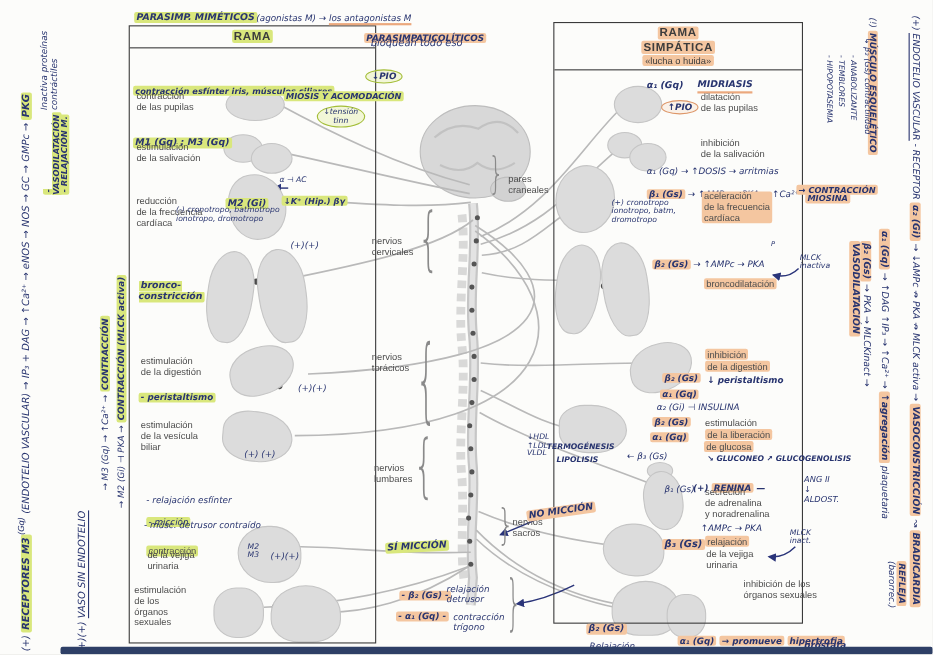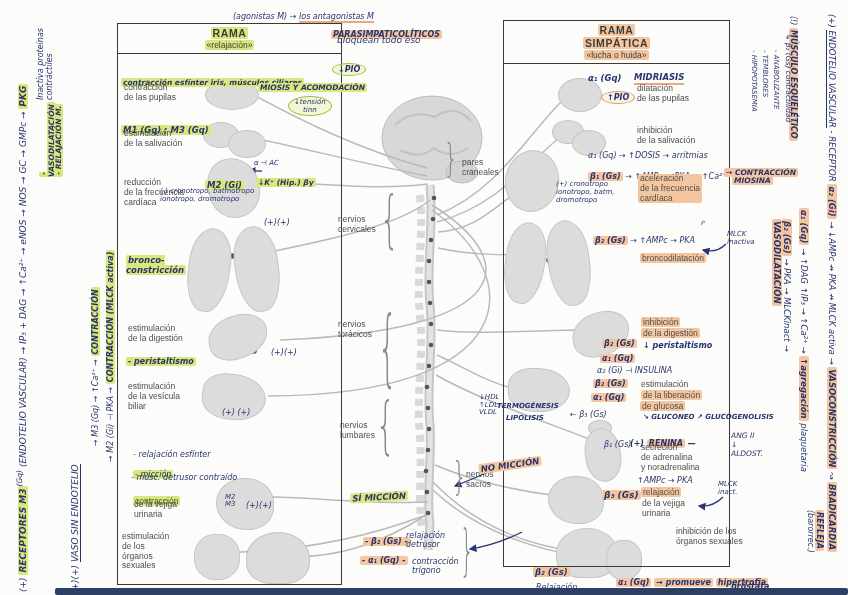--- a/index.html
+++ b/index.html
@@ -148,31 +148,32 @@
   <div class="org" style="left:508px;top:368px;width:60px;height:42px;border-radius:40% 55% 50% 45%;"></div>
   <div class="org" style="left:588px;top:420px;width:22px;height:14px;border-radius:50%;"></div>
   <div class="org" style="left:585px;top:428px;width:34px;height:52px;border-radius:50%/45%;transform:rotate(-8deg);"></div>
   <div class="org" style="left:548px;top:476px;width:54px;height:46px;border-radius:50% 50% 45% 55%;"></div>
   <div class="org" style="left:556px;top:528px;width:60px;height:48px;border-radius:50% 50% 40% 40%;"></div>
   <div class="org" style="left:606px;top:540px;width:34px;height:38px;border-radius:45%;"></div>
 
   <div class="panel" style="left:117px;top:23px;width:223px;height:560px;">
     <div class="phead">
       <div class="ptitle"><span class="hg">RAMA</span></div>
-      <div class="psub"><span class="hg">«relajación»</span></div>
     </div>
   </div>
   <div class="panel" style="left:503px;top:20px;width:225px;height:545px;">
     <div class="phead">
       <div class="ptitle"><span class="ho">RAMA</span></div>
       <div class="ptitle"><span class="ho">SIMPÁTICA</span></div>
       <div class="psub"><span class="ho">«lucha o huida»</span></div>
     </div>
   </div>
 
+  <div class="t i b" style="left:122px;top:2px;font-size:8.5px;">
+    <span class="hg">PARASIMP. MIMÉTICOS</span></div>
   <div class="t i" style="left:233px;top:3px;font-size:8px;">
     <span>(agonistas M) → </span><span class="uo">los antagonistas M</span></div>
   <div class="t i b" style="left:331px;top:21px;font-size:8px;">
     <span class="ho">PARASIMPATICOLÍTICOS</span></div>
   <div class="t i" style="left:337px;top:35px;font-size:9px;">bloquean todo eso</div>
 
   <div class="t i vu" style="left:6px;top:592px;width:586px;font-size:9px;">
     <span>(+) </span><span class="hg b">RECEPTORES M3</span><sup>(Gq)</sup><span> (ENDOTELIO VASCULAR) → IP₃ + DAG → ↑Ca²⁺ → eNOS → NOS → GC → GMPc → </span><span class="hg b">PKG</span></div>
   <div class="t i vu" style="left:36px;top:100px;width:94px;font-size:8px;white-space:normal;">Inactiva proteínas contráctiles</div>
   <div class="t i b vu" style="left:31px;top:177px;width:76px;font-size:7.5px;">

